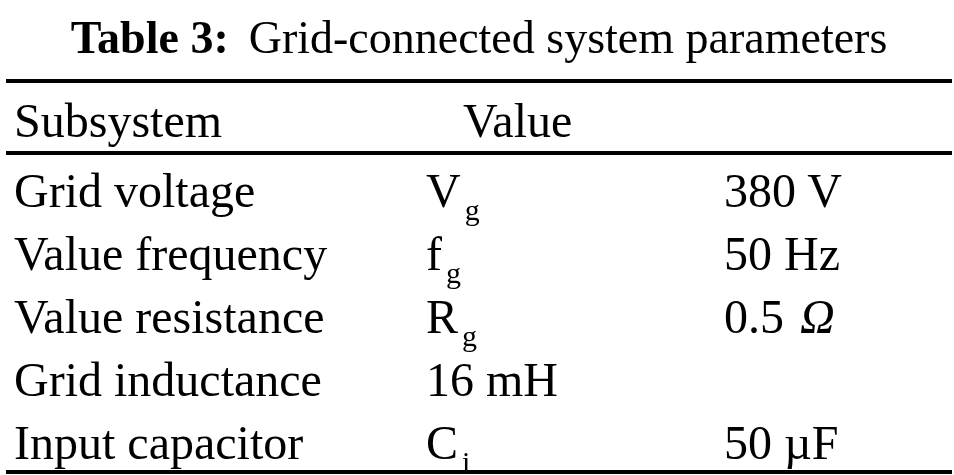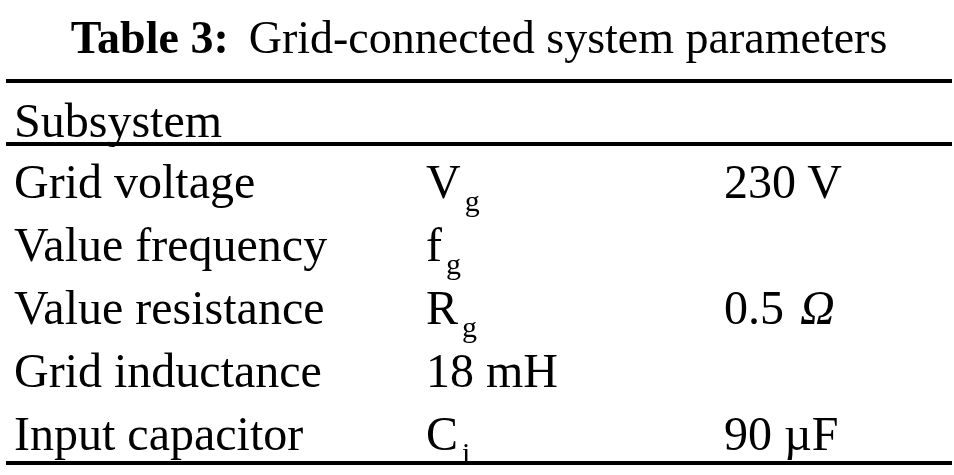--- a/index.html
+++ b/index.html
@@ -30,21 +30,21 @@
 
   .grid-table { width: 100%; }
 
   .trow {
     display: grid;
     grid-template-columns: 410px 298px 1fr;
     padding-left: 6px;
     font-size: 48px;
     white-space: nowrap;
   }
-  .trow.header { height: 59px; line-height: 68px; gap: 39px; }
+  .trow.header { height: 68px; line-height: 68px; gap: 39px; }
   .trow.body   { height: 63px; line-height: 63px; }
 
   .cell { overflow: visible; }
 
   .subscript {
     position: relative;
     top: 13px;
     font-size: 30px;
     line-height: 0;
   }
@@ -56,47 +56,49 @@
 <div class="caption">
   <span class="lbl">Table 3:</span><span>Grid-connected system parameters</span>
 </div>
 
 <div class="grid-table">
 
   <div class="rule"></div>
 
   <div class="trow header">
     <div class="cell">Subsystem</div>
+    <div class="cell">Value</div>
   </div>
 
   <div class="rule"></div>
 
   <div class="trow body">
     <div class="cell">Grid voltage</div>
     <div class="cell"><span>V</span><span class="subscript">g</span></div>
-    <div class="cell"><span>230 V</span><span class="it"></span></div>
+    <div class="cell"><span>380 V</span><span class="it"></span></div>
   </div>
 
   <div class="trow body">
     <div class="cell">Value frequency</div>
     <div class="cell"><span>f</span><span class="subscript">g</span></div>
+    <div class="cell"><span>50 Hz</span><span class="it"></span></div>
   </div>
 
   <div class="trow body">
     <div class="cell">Value resistance</div>
     <div class="cell"><span>R</span><span class="subscript">g</span></div>
     <div class="cell"><span>0.5 </span><span class="it">Ω</span></div>
   </div>
 
   <div class="trow body">
     <div class="cell">Grid inductance</div>
-    <div class="cell"><span>18 mH</span><span class="it"></span></div>
+    <div class="cell"><span>16 mH</span><span class="it"></span></div>
   </div>
 
   <div class="trow body">
     <div class="cell">Input capacitor</div>
     <div class="cell"><span>C</span><span class="subscript">i</span></div>
-    <div class="cell"><span>90 µF</span><span class="it"></span></div>
+    <div class="cell"><span>50 µF</span><span class="it"></span></div>
   </div>
 
   <div class="rule"></div>
 
 </div>
 
 </body></html>

